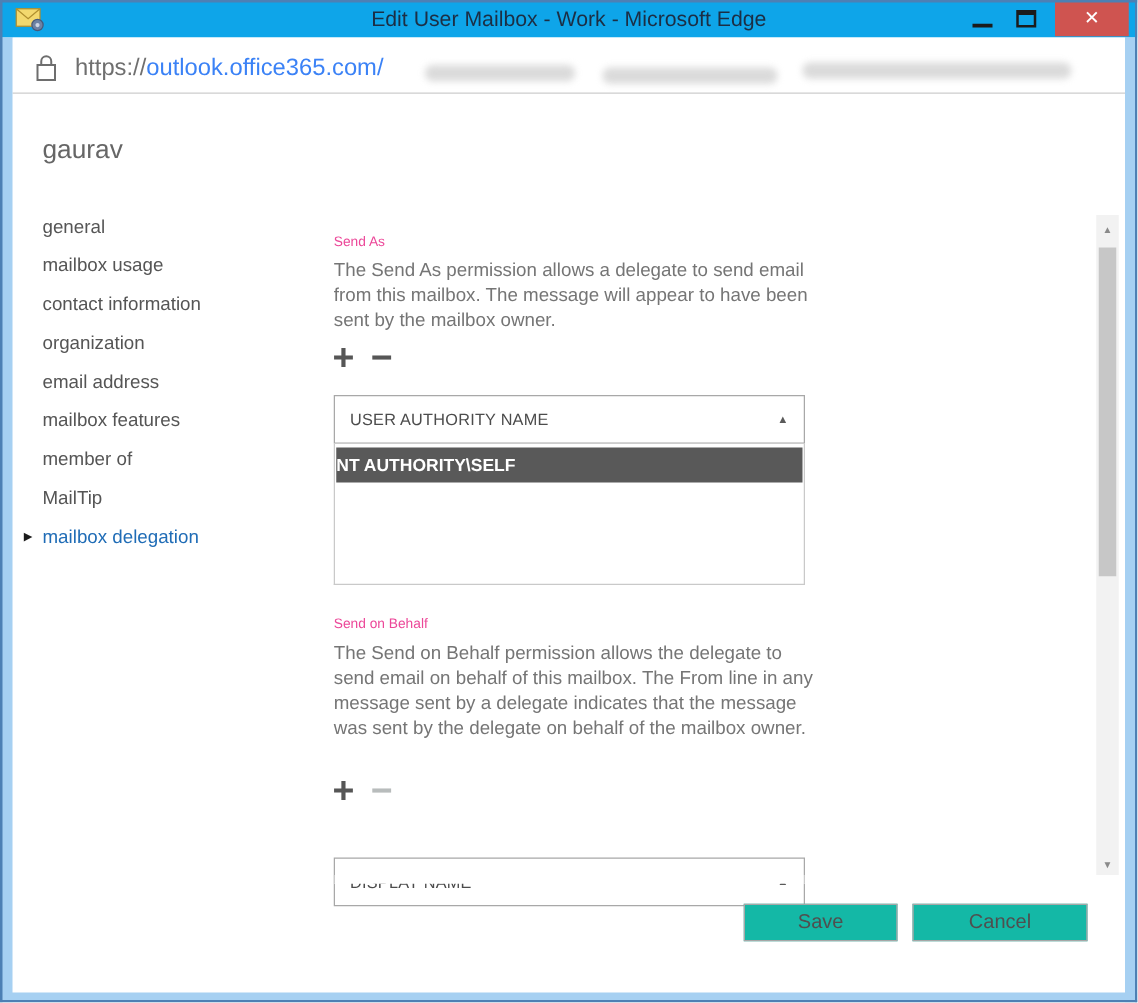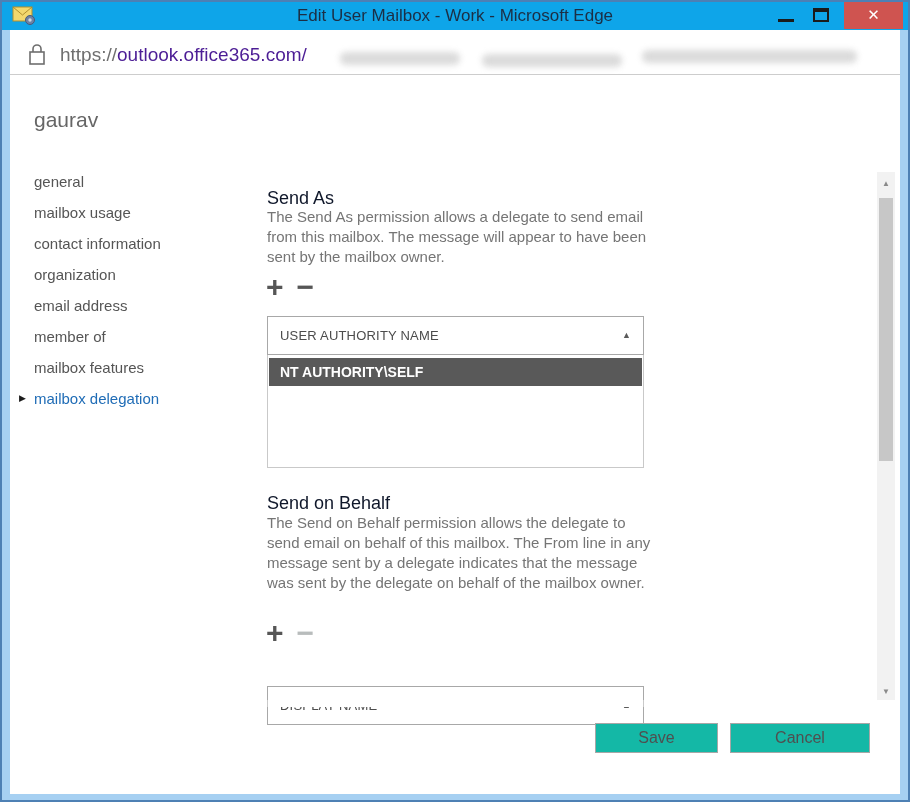--- a/index.html
+++ b/index.html
@@ -27,44 +27,44 @@
   .edge-right{ left:908px; top:0; width:2px; height:802px; }
   .frame-left{ position:absolute; left:0; top:30px; width:10px; height:772px; background:#a6d0f2; }
   .frame-right{ position:absolute; left:900px; top:30px; width:10px; height:772px; background:#a6d0f2; }
   .frame-bottom{ position:absolute; left:0; top:794px; width:910px; height:8px; background:#a6d0f2; }
   
   .addressbar{ position:absolute; left:10px; top:30px; width:890px; height:45px; background:#fff;
                border-bottom:1px solid #cdcdcd; }
   .lock{ position:absolute; left:28px; top:43px; }
   .url{ position:absolute; left:60px; top:44px; font-size:19px; white-space:nowrap; }
   .url .protocol{ color:#6f6f6f; }
-  .url .host{ color:#4c1d95; }
+  .url .host{ color:#3b82f6; }
   .blob{ position:absolute; height:13px; border-radius:6px; background:#bdbdbd; opacity:.55; filter:blur(3px); }
   .blob1{ left:340px; top:52px; width:120px; }
   .blob2{ left:482px; top:54px; width:140px; }
   .blob3{ left:642px; top:50px; width:215px; }
   
   .user-name{ position:absolute; left:34px; top:108px; font-size:21px; color:#666;text-align:right; }
   .nav{ position:absolute; left:34px; top:166px; }
   .nav-item{ position:relative; height:31px; line-height:31px; font-size:15px; color:#555;
              white-space:nowrap; cursor:pointer; }
   .nav-item.selected{ color:#1f6cb6; }
   .nav-marker{ position:absolute; left:-15px; top:0; font-size:9px; color:#1b1b1b; line-height:31px; }
   
-  .section-title{ position:absolute; font-size:18px; color:#0f172a; }
+  .section-title{ position:absolute; font-size:11px; color:#ec4899; }
   .section-desc{ position:absolute; font-size:15px; line-height:20px; color:#757575; }
   .pm-row{ position:absolute; display:flex; gap:13px; }
   .pm{ font-size:30px; line-height:30px; font-weight:bold; color:#565656; cursor:pointer; }
   .pm.disabled{ color:#b8bcbc; }
   .tbl-header{ position:absolute; width:377px; height:39px; border:1px solid #a8a8a8; background:#fff;
                font-size:13px; color:#4c4c4c; line-height:37px; padding-left:12px; letter-spacing:.2px; cursor:pointer; }
   .sort-icon{ position:absolute; right:12px; top:0; font-size:9px; color:#5a5a5a; line-height:37px; }
   .tbl-list{ position:absolute; width:377px; background:#fff; border:1px solid #c9c9c9; border-top:none; }
   .tbl-row{ position:absolute; left:1px; right:1px; top:3px; height:28px; background:#595959;
-            color:#fff; font-weight:bold; font-size:14px; line-height:28px; padding-left:11px; cursor:pointer;
+            color:#fff; font-weight:bold; font-size:14px; line-height:28px; cursor:pointer;
             white-space:nowrap; }
   .t1-header{ left:267px; top:316px; }
   .t1-list{ left:267px; top:355px; height:113px; }
   .t2-header{ left:267px; top:661px;margin-top:25px; }
   .t2-sliver{ left:267px; top:700px; height:7px; border-bottom:none; }
   .sa-title{ left:267px; top:188px; }
   .sa-desc{ left:267px; top:207px; width:394px; }
   .sa-pm{ left:266px; top:272px; }
   .sob-title{ left:267px; top:493px; }
   .sob-desc{ left:267px; top:513px; width:390px; }
@@ -122,22 +122,23 @@
   <div class="frame-right"></div>
   <div class="frame-bottom"></div>
 
   <div class="user-name">gaurav</div>
   <div class="nav">
     <div class="nav-item"><span>general</span></div>
     <div class="nav-item"><span>mailbox usage</span></div>
     <div class="nav-item"><span>contact information</span></div>
     <div class="nav-item"><span>organization</span></div>
     <div class="nav-item"><span>email address</span></div>
+    <div class="nav-item"><span>mailbox features</span></div>
     <div class="nav-item"><span>member of</span></div>
-    <div class="nav-item"><span>mailbox features</span></div>
+    <div class="nav-item"><span>MailTip</span></div>
     <div class="nav-item selected">
       <span class="nav-marker">▶</span>
       <span>mailbox delegation</span>
     </div>
   </div>
 
   <div class="section-title sa-title">Send As</div>
   <div class="section-desc sa-desc">The Send As permission allows a delegate to send email from this mailbox. The message will appear to have been sent by the mailbox owner.</div>
   <div class="pm-row sa-pm">
     <span class="pm">+</span>

